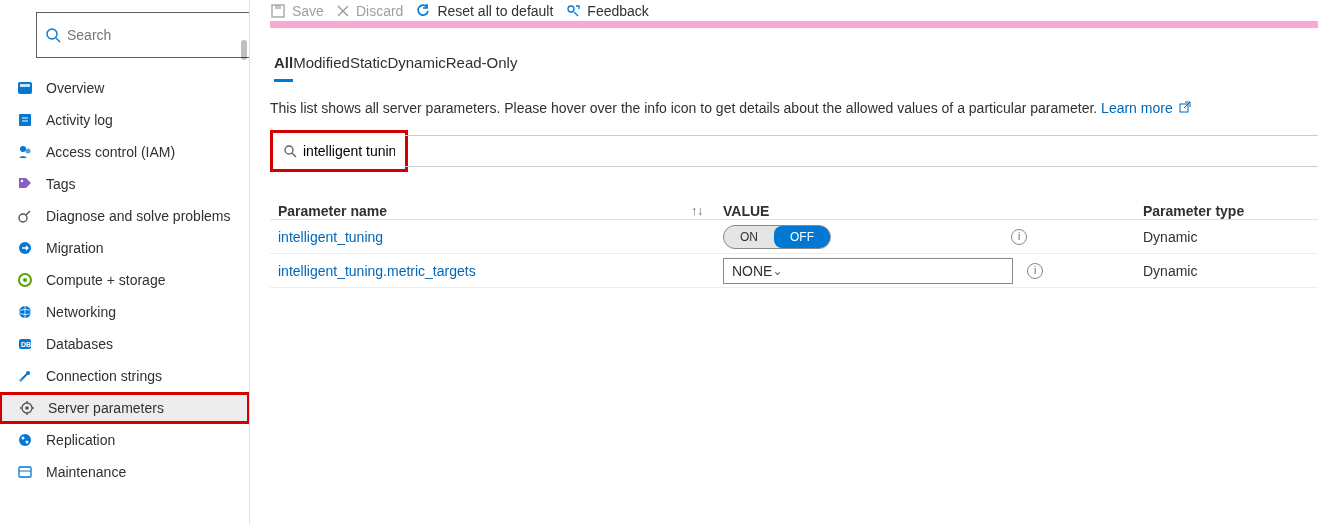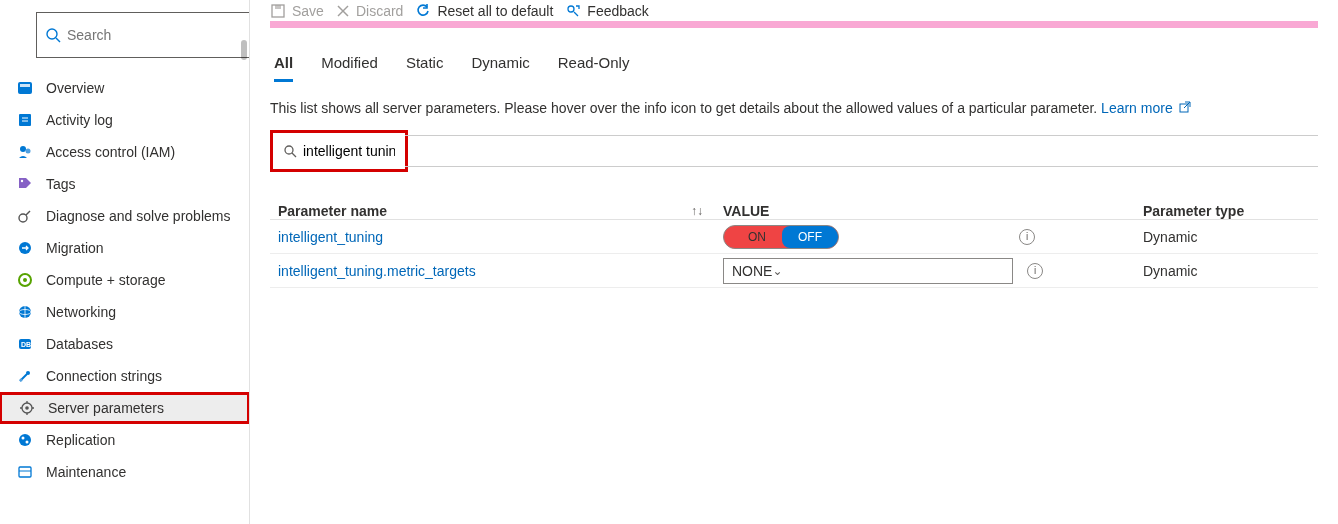--- a/index.html
+++ b/index.html
@@ -20,42 +20,42 @@
 .side-scroll-ind { position:absolute; right:2px; top:40px; width:6px; height:20px; background:rgba(0,0,0,0.25); border-radius:3px; }
 
 
 .red-highlight { border:3px solid #d40000; }
 
 
 .main { flex:1; position:relative; padding:0 20px 0 20px; }
 .toolbar { display:flex; align-items:center; height:28px; gap:12px; border-bottom:7px solid #f9a8d4;}
 .tbtn { display:flex; align-items:center; gap:6px; font-size:14px; cursor:pointer; }
 .tbtn.disabled { color:#a19f9d; }
-.tabs-row { display:flex; gap:28px; margin-top:26px; border-bottom:0; padding-left:4px; }
+.tabs-row { display:flex; margin-top:26px; border-bottom:0; padding-left:4px; }
 .tab { font-size:15px; padding-bottom:8px; cursor:pointer; color:#323130; }
 .tab.active { font-weight:700; border-bottom:3px solid #0078d4; }
 .desc { margin-top:18px; font-size:14px; }
 .learn-more { color:#0067b8; text-decoration:none; }
 .ext-icon { width:12px; height:12px; display:inline-block; vertical-align:baseline; margin-left:2px; }
 
 .filter-wrap { margin-top:14px; display:flex; align-items:center; }
 .filter-box { display:flex; align-items:center; width:128px; height:32px; padding:0 8px; }
 .filter-hl { border:3px solid #d40000; padding:2px 2px 2px 2px; }
 .filter-box input { border:none; outline:none; font-size:14px; width:100%; }
 .filter-full-border { border-top:1px solid #ccc; border-bottom:1px solid #ccc; flex:1; height:32px; margin-left:-3px; }
 
 .table { margin-top:8px; width:100%; }
 .thead { display:flex; align-items:flex-end; height:40px; border-bottom:1px solid #e1e1e1; padding:0 8px; font-weight:600; font-size:14px;}
 .col-name { flex:0 0 445px; display:flex; align-items:center; gap:6px; }
 .col-value { flex:0 0 420px; }
 .col-type { flex:1; }
 .sort-icons { color:#605e5c; font-size:12px; margin-left:auto; margin-right:20px; }
 .trow { display:flex; align-items:center; height:34px; padding:0 8px; border-bottom:1px solid #ededed; font-size:14px; }
 .trow .col-name a { color:#0067b8; text-decoration:none; }
-.toggle { display:inline-flex; border:1px solid #8a8886; border-radius:14px; overflow:hidden; height:24px; background:#ef4444;padding-left:8px; }
+.toggle { display:inline-flex; border:1px solid #8a8886; border-radius:14px; overflow:hidden; height:24px; background:#e5e5e5; }
 .toggle span { display:flex; align-items:center; justify-content:center; padding:0 16px; font-size:12px; }
 .toggle .on { color:#323130; }
 .toggle .off { background:#0078d4; color:#fff; border-radius:8px; }
 .info-i { width:16px; height:16px; border:1px solid #8a8886; border-radius:50%; display:inline-flex; align-items:center; justify-content:center; font-size:10px; color:#605e5c; margin-left:14px; }
 .select-box { display:flex; align-items:center; border:1px solid #8a8886; width:290px; height:26px; padding:0 8px; background:#fff; }
 .select-box .chev { font-size:12px; color:#605e5c; }
 
 svg { display:block; }
 </style>
 </head>

